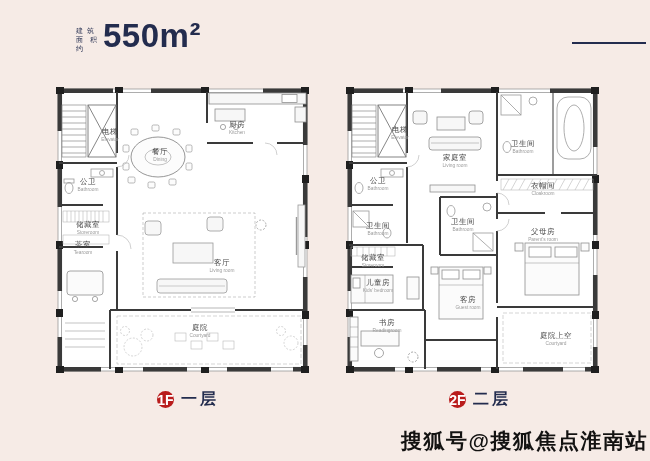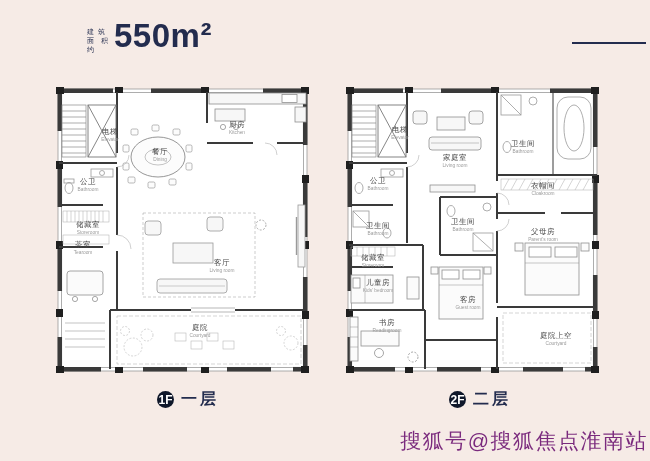--- a/index.html
+++ b/index.html
@@ -1,37 +1,37 @@
 <!DOCTYPE html>
 <html><head>
 <meta charset="utf-8">
 <style>
   html,body{margin:0;padding:0}
   .canvas{position:relative;width:650px;height:461px;background:#f6ebe6;font-family:"Liberation Sans",sans-serif;overflow:hidden}
   
-  .header{position:absolute;left:87px;top:18px;display:flex;align-items:flex-end}
+  .header{position:absolute;left:76px;top:18px;display:flex;align-items:flex-start}
   .area-label{color:#232c4e;font-size:7px;line-height:9px;letter-spacing:1px;margin-top:8px;margin-right:5px;text-align:justify;width:22px}
   .area-value{color:#232c4e;font-size:33px;font-weight:600;line-height:36px;letter-spacing:0.5px}
   .rule{position:absolute;right:4px;top:42px;width:74px;height:2px;background:#232c4e}
   
   .plan{position:absolute;width:255px;height:290px}
   .plan-1f{left:55px;top:85px}
   .plan-2f{left:345px;top:85px}
   .plan svg{position:absolute;left:0;top:0}
   .room{position:absolute;transform:translate(-50%,-50%);text-align:center;white-space:nowrap;pointer-events:none}
   .room .cn{font-size:7.5px;line-height:8.5px;color:#4a4a4a;letter-spacing:0.5px}
   .room .en{font-size:6px;line-height:6.5px;color:#9b9b9b;transform:scale(0.8);transform-origin:center top}
   
   .badge-row{position:absolute;top:389px;display:flex;align-items:center;gap:7px}
   .badge-row-1f{left:157px}
   .badge-row-2f{left:449px}
-  .badge{width:17px;height:17px;border-radius:50%;background:#0f172a;color:#ffffff;font-size:12px;font-weight:700;display:flex;align-items:center;justify-content:center}
+  .badge{width:17px;height:17px;border-radius:50%;background:#b91c1c;color:#ffffff;font-size:14px;font-weight:700;display:flex;align-items:center;justify-content:center}
   .badge-label{color:#232c4e;font-size:16px;font-weight:600;letter-spacing:3px}
   
-  .watermark{position:absolute;right:2px;bottom:6px;color:#701a75;font-size:21px;font-weight:400;letter-spacing:1.5px;opacity:0.92}
+  .watermark{position:absolute;right:2px;bottom:6px;color:#000000;font-size:21px;font-weight:700;letter-spacing:1.5px;opacity:0.92}
 </style>
 </head>
 <body>
 
 <div class="canvas">
 
   <div class="header">
     <div class="area-label">
       <div>建 筑</div>
       <div>面积约</div>

